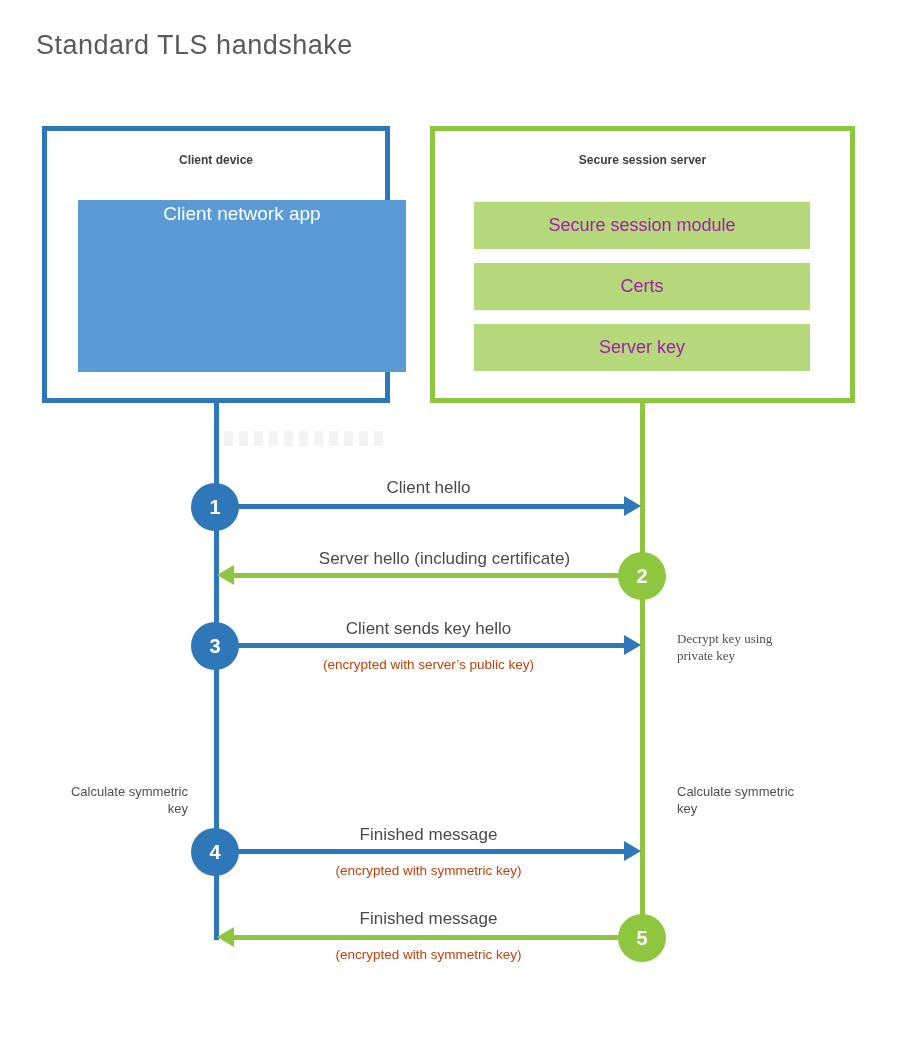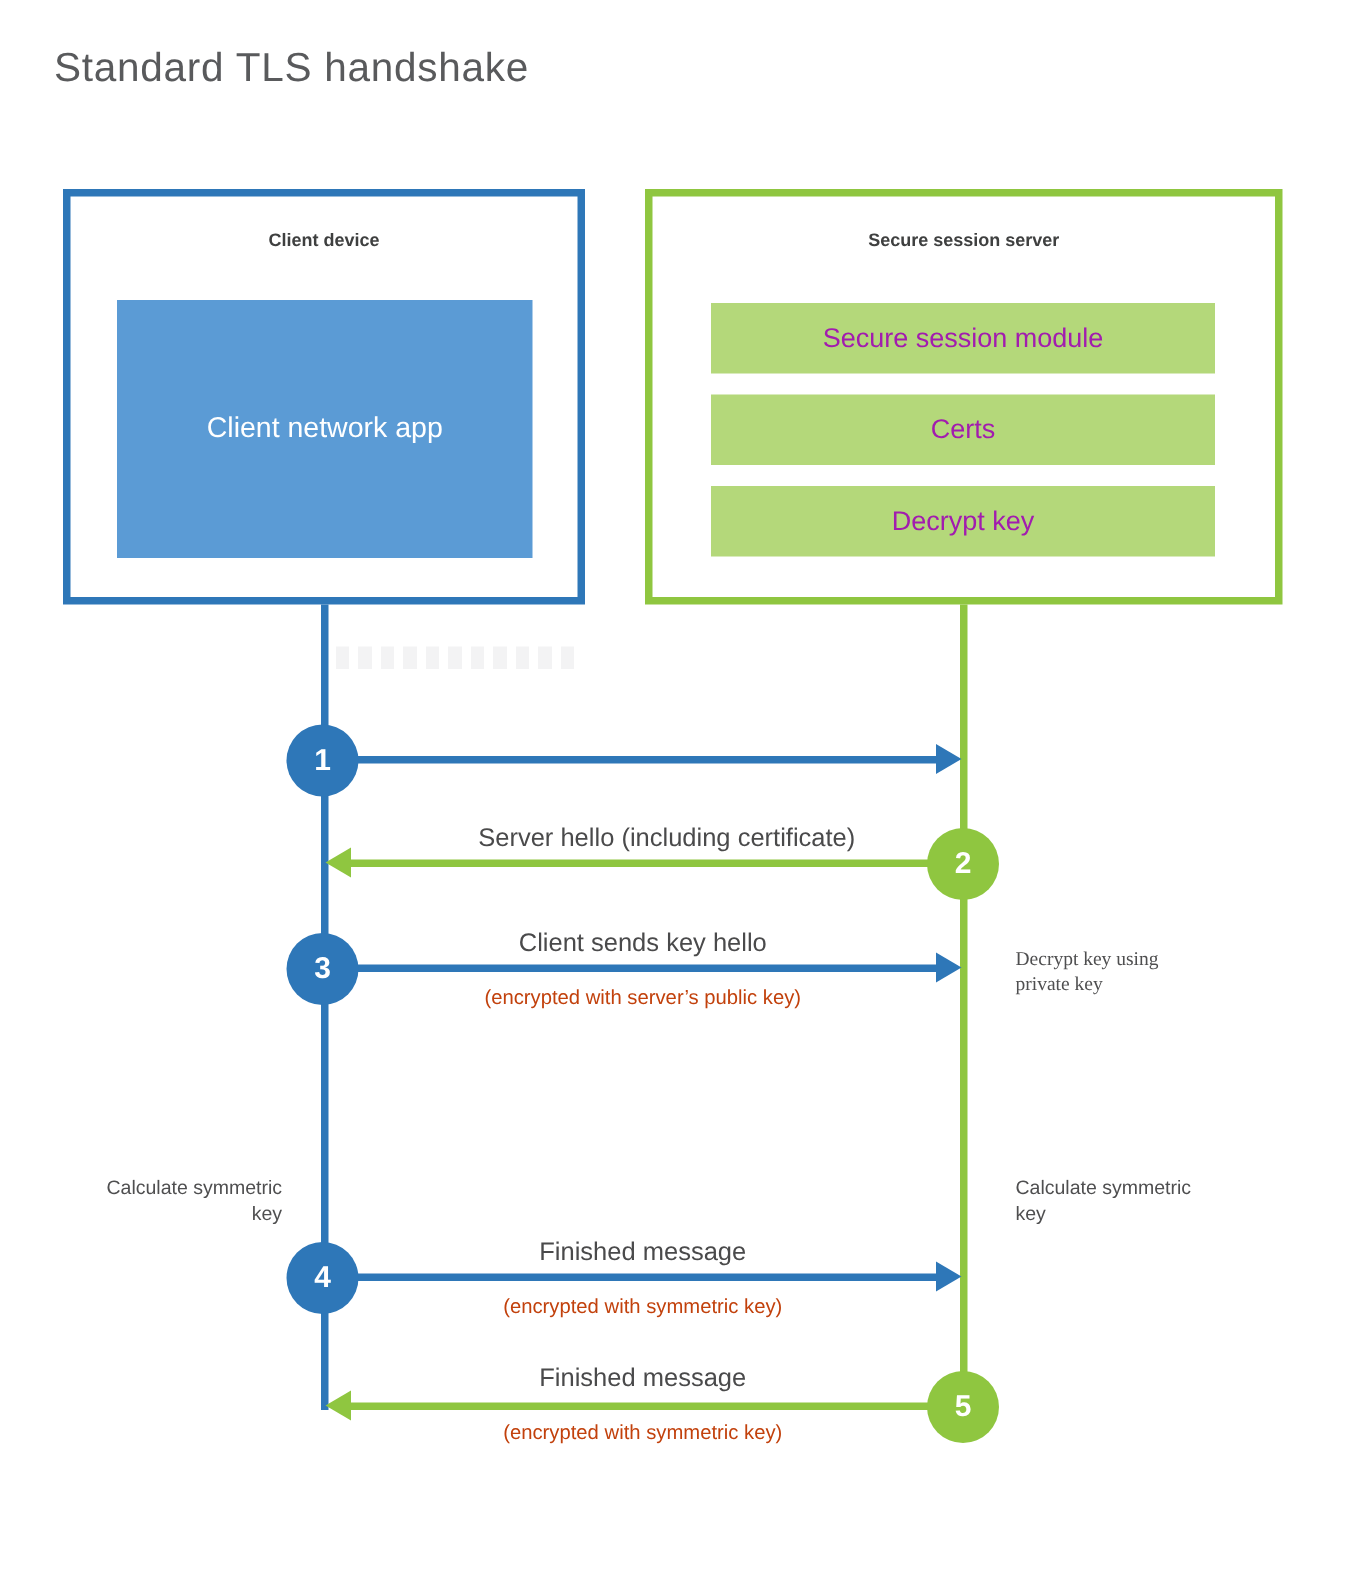--- a/index.html
+++ b/index.html
@@ -8,22 +8,22 @@
 
   .page-title{position:absolute;left:36px;top:30px;font-size:27px;font-weight:400;
     color:#595a5c;letter-spacing:.5px;margin:0;}
 
   
   .ebox{position:absolute;top:126px;height:267px;background:#fff;box-sizing:content-box;}
   .ebox.client{left:42px;width:338px;border:5px solid var(--blue,#2e77b8);}
   .ebox.server{left:430px;width:415px;border:5px solid var(--green,#8fc640);}
   .ebox-heading{margin-top:22px;text-align:center;font-size:12px;font-weight:700;color:#3f4040;}
 
-  .app-box{position:absolute;left:78px;top:200px;width:277px;height:172px;
-    background:var(--blue-fill,#5b9bd5);display:flex;align-items:center;justify-content:center;}
+  .app-box{position:absolute;left:78px;top:200px;width:328px;height:172px;
+    background:var(--blue-fill,#5b9bd5);display:flex;justify-content:center;}
   .app-box span{display:block;max-width:170px;text-align:center;color:#ffffff;
     font-size:19px;line-height:1.5;}
 
   .srv-bar{position:absolute;left:474px;width:336px;height:47px;background:var(--green-fill,#b4d87a);
     color:#a21caf;font-size:18px;text-align:center;line-height:47px;}
   .srv-bar.b1{top:202px;} .srv-bar.b2{top:263px;} .srv-bar.b3{top:324px;}
 
   
   .vline{position:absolute;width:5px;top:403px;}
   .vline.blue{left:214px;height:537px;background:var(--blue,#2e77b8);}
@@ -77,26 +77,27 @@
   </div>
   <div class="app-box">
     <span>Client network app</span>
   </div>
 
   <div class="ebox server">
     <div class="ebox-heading">Secure session server</div>
   </div>
   <div class="srv-bar b1">Secure session module</div>
   <div class="srv-bar b2">Certs</div>
-  <div class="srv-bar b3">Decrypt key</div>
+  <div class="srv-bar b3">Server key</div>
 
   <div class="vline blue"></div>
   <div class="vline green"></div>
   <div class="ghost-dashes"></div>
 
+  <div class="msg-label r1-label">Client hello</div>
   <div class="shaft blue r1-shaft"></div>
   <div class="ahead right r1-head"></div>
   <div class="step-circle blue r1-circle">
     <span>1</span>
   </div>
 
   <div class="msg-label r2-label">Server hello (including certificate)</div>
   <div class="shaft green r2-shaft"></div>
   <div class="ahead left r2-head"></div>
   <div class="step-circle green r2-circle">

